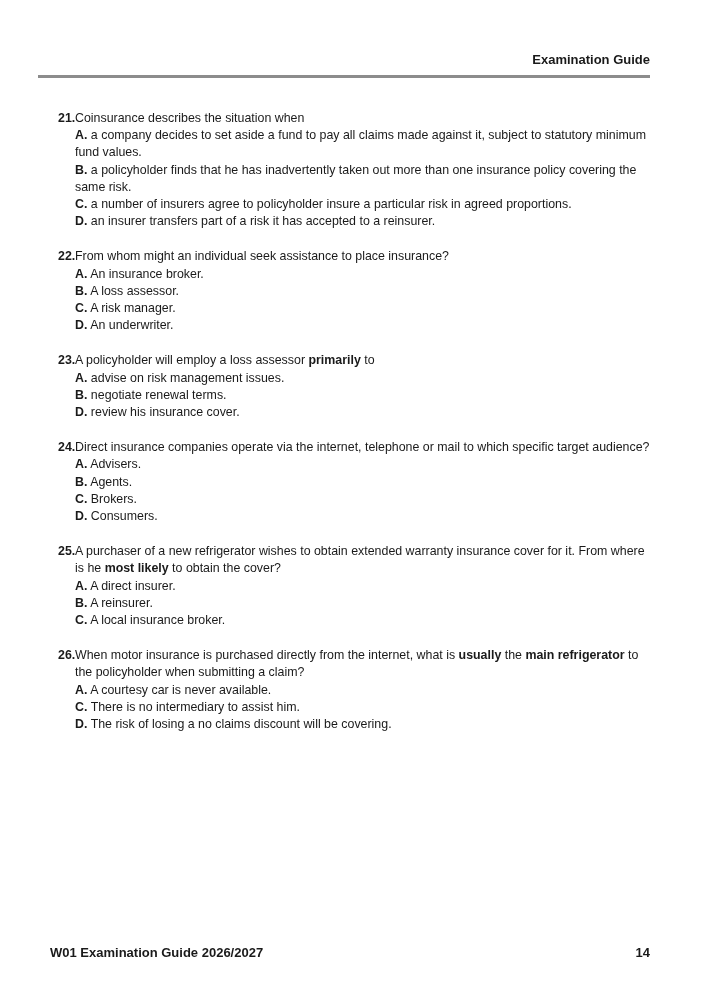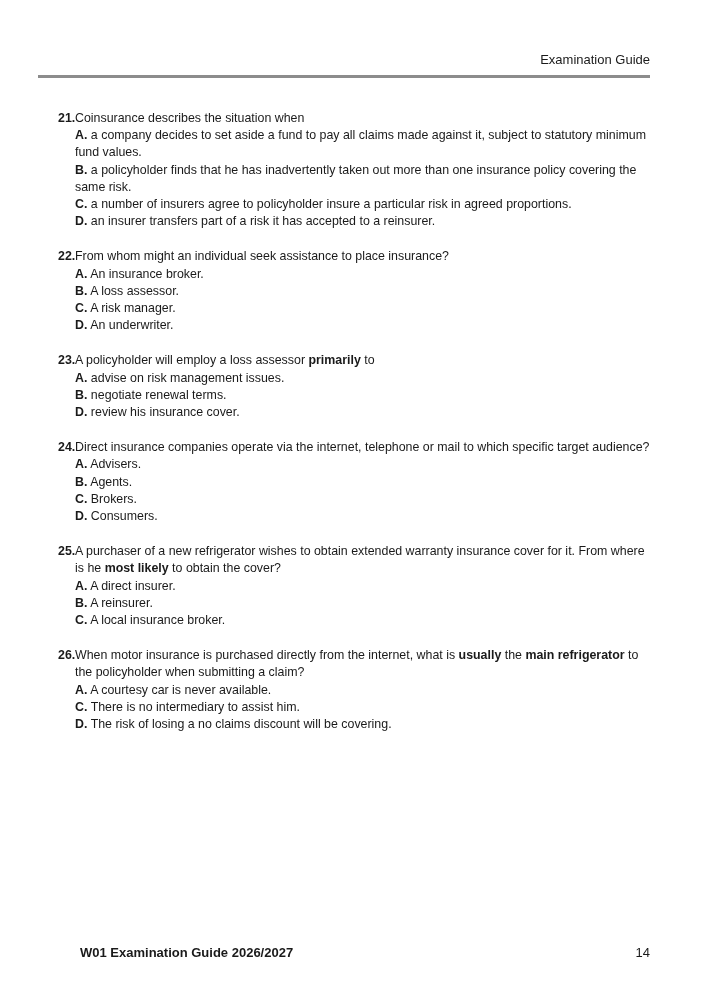--- a/index.html
+++ b/index.html
@@ -1,26 +1,26 @@
 <!DOCTYPE html>
 <html><head>
 <meta charset="utf-8">
 <style>
   html, body { margin: 0; padding: 0; background: #ffffff; }
   body { width: 707px; height: 1000px; position: relative; overflow: hidden;
          font-family: "Liberation Sans", sans-serif; color: #1a1a1a; }
-  .header-title { position: absolute; right: 57px; top: 52px; font-size: 13px; font-weight: normal; }
+  .header-title { position: absolute; right: 57px; top: 52px; font-size: 13px; font-weight: bold; }
   .header-rule { position: absolute; left: 38px; right: 57px; top: 75px; height: 3px; background: #8c8c8c; }
   .content { position: absolute; left: 50px; top: 110px; width: 600px; font-size: 12.4px; line-height: 17.2px; }
   .question { position: relative; padding-left: 25px; margin-bottom: 18px; }
   .qnum { position: absolute; left: 8px; top: 0; font-weight: bold; }
   .stem b, .stem strong { font-weight: bold; }
   .option .letter { font-weight: bold; }
-  .footer-left { position: absolute; left: 50px; top: 945px; font-size: 13px; font-weight: bold; margin-left: 30px; }
-  .footer-right { position: absolute; right: 57px; top: 945px; font-size: 13px; font-weight: normal; }
+  .footer-left { position: absolute; left: 50px; top: 945px; font-size: 13px; font-weight: bold; }
+  .footer-right { position: absolute; right: 57px; top: 945px; font-size: 13px; font-weight: bold; }
 </style>
 </head>
 <body>
 
 <div class="header-title">Examination Guide</div>
 <div class="header-rule"></div>
 
 <div class="content" id="qlist">
     <div class="question">
       <span class="qnum">21.</span>

